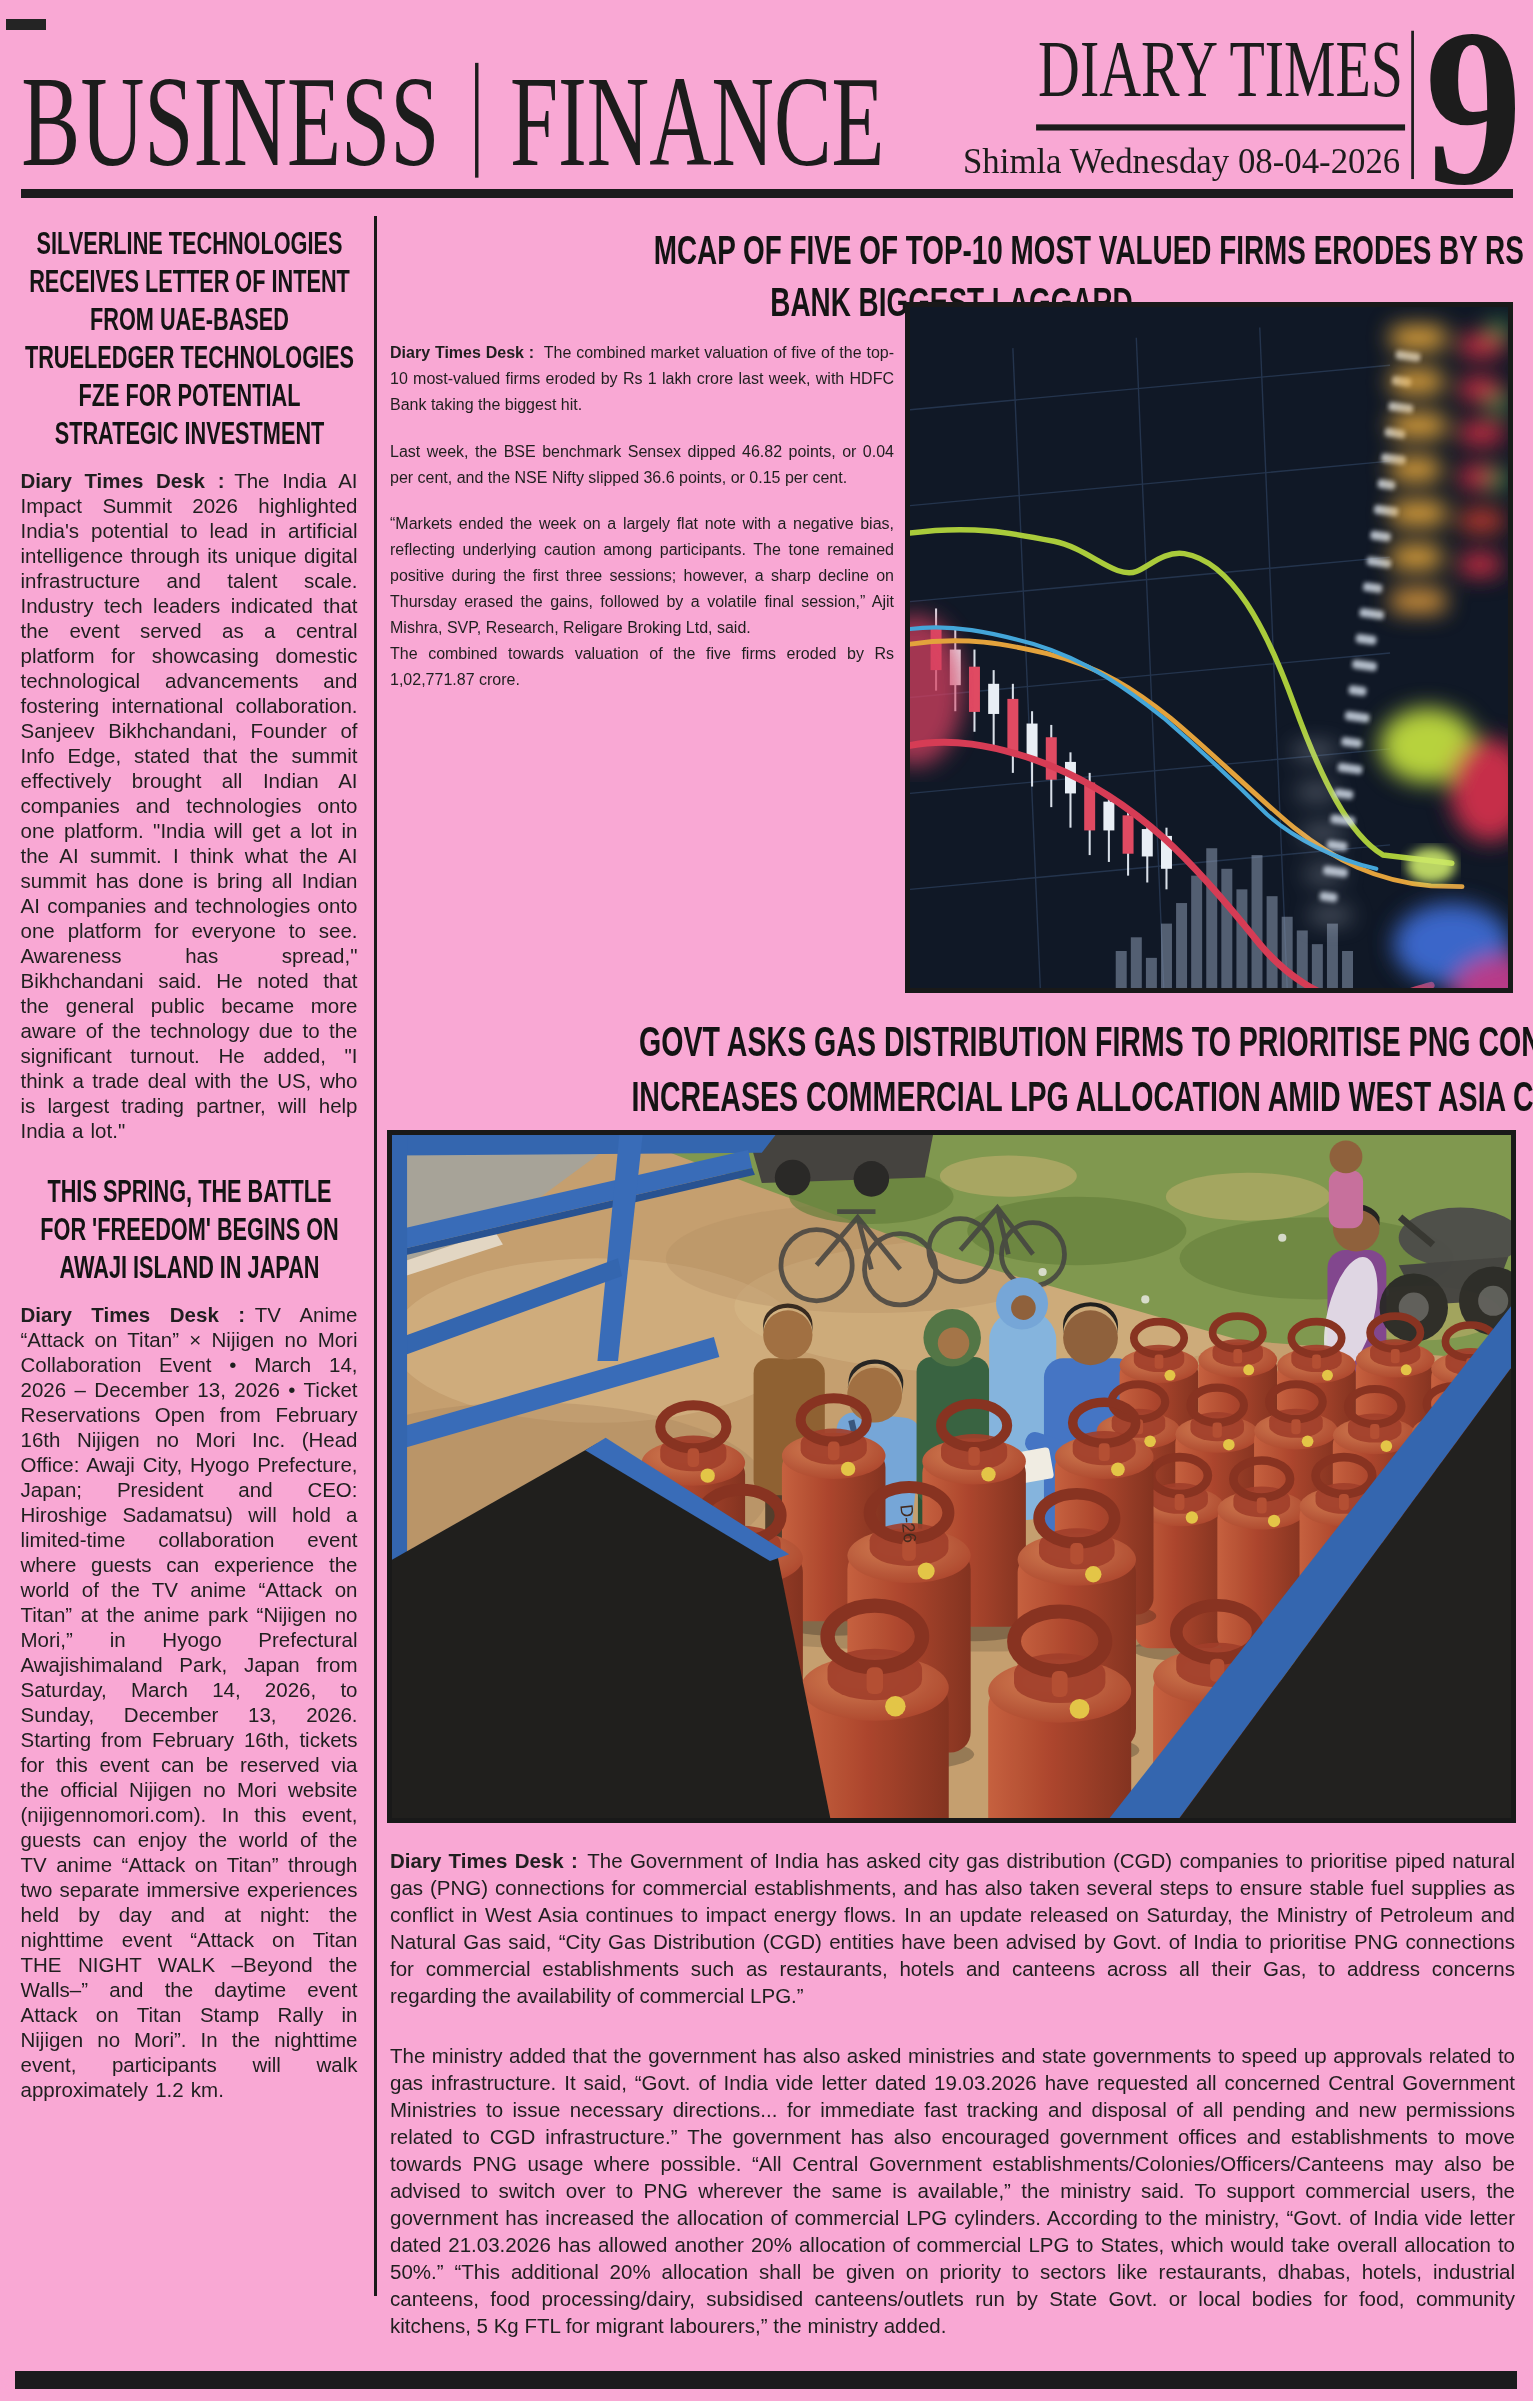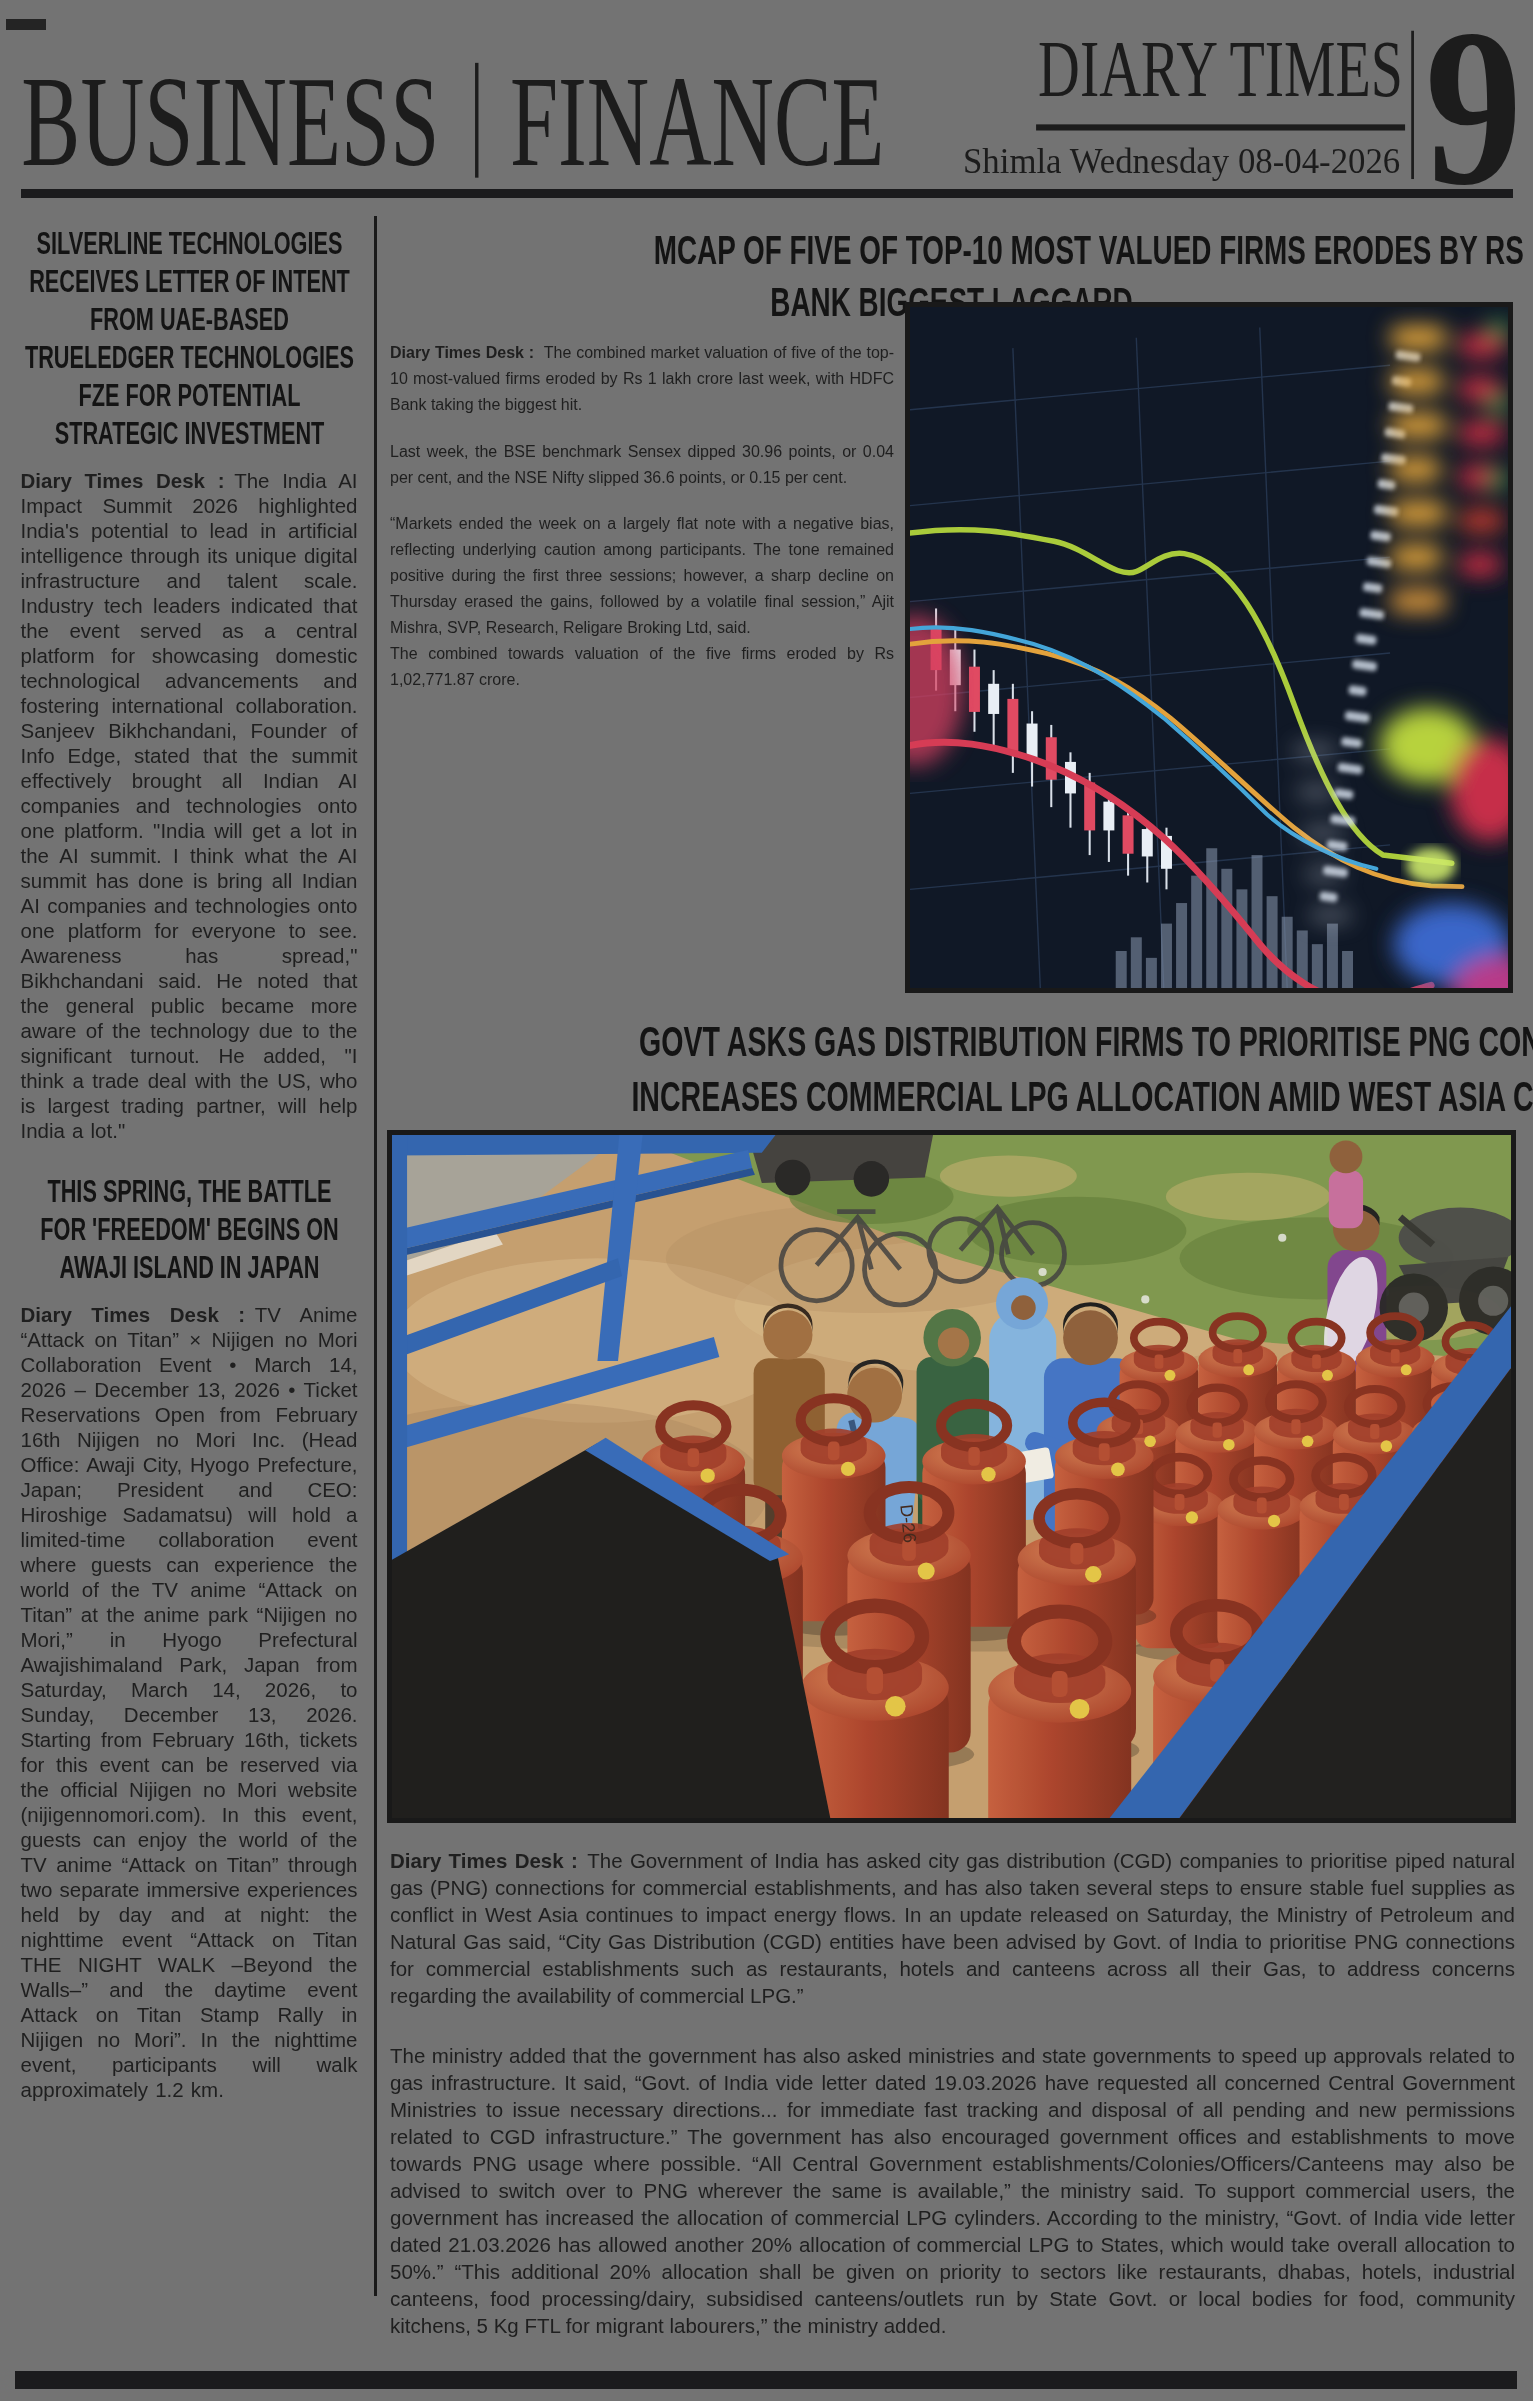--- a/index.html
+++ b/index.html
@@ -1,16 +1,16 @@
 <!DOCTYPE html>
 <html style="font-size:11px"><head>
 <meta charset="utf-8">
 <style>
   html,body{margin:0;padding:0;background:#ffffff;}
-  #page{position:relative;width:1533px;height:2401px;background:#737373;overflow:hidden;
+  #page{position:relative;width:1533px;height:2401px;background:#f9a8d4;overflow:hidden;
         font-family:"Liberation Sans",sans-serif;color:#1f1f1f;}
   
   #masthead-svg{position:absolute;left:0;top:0;}
   .corner-mark{position:absolute;left:5.5px;top:19px;width:40px;height:11px;background:#242424;}
   .toprule{position:absolute;left:20.5px;top:189px;width:1492px;height:9px;background:#1b1b1d;}
   .bottombar{position:absolute;left:15px;top:2371px;width:1502px;height:18px;background:#1b1b1d;}
   .vdivider{position:absolute;left:374px;top:216px;width:3.4px;height:2080px;background:#1a1a1a;}
   
   .leftcol{position:absolute;left:20.5px;top:218px;width:337px;}
   .lc-h{width:481px;margin-left:-72px;transform:scaleX(0.70);transform-origin:50% 0;
@@ -80,21 +80,21 @@
   </aside>
   <div class="vdivider"></div>
 
   <div id="mcap-headline" class="big-h">
     <span class="hl"><span>MCAP OF FIVE OF TOP-10 MOST VALUED FIRMS ERODES BY RS 1 LAKH CR; HDFC</span></span>
     <span class="hl"><span>BANK BIGGEST LAGGARD</span></span>
   </div>
 
   <div class="mcap-body">
     <p><b class="byline">Diary Times Desk :</b><span>The combined market valuation of five of the top-10 most-valued firms eroded by Rs 1 lakh crore last week, with HDFC Bank taking the biggest hit.</span></p>
-    <p class="gap">Last week, the BSE benchmark Sensex dipped 30.96 points, or 0.04 per cent, and the NSE Nifty slipped 36.6 points, or 0.15 per cent.</p>
+    <p class="gap">Last week, the BSE benchmark Sensex dipped 46.82 points, or 0.04 per cent, and the NSE Nifty slipped 36.6 points, or 0.15 per cent.</p>
     <p class="gap">“Markets ended the week on a largely flat note with a negative bias, reflecting underlying caution among participants. The tone remained positive during the first three sessions; however, a sharp decline on Thursday erased the gains, followed by a volatile final session,” Ajit Mishra, SVP, Research, Religare Broking Ltd, said.</p>
     <p>The combined towards valuation of the five firms eroded by Rs 1,02,771.87 crore.</p>
   </div>
 
   <figure class="stock-fig" style="margin:0">
     <svg viewBox="0 0 872 994" preserveAspectRatio="none">
       <defs>
         <filter id="b8">
             <feGaussianBlur stdDeviation="8"></feGaussianBlur>
           </filter>

